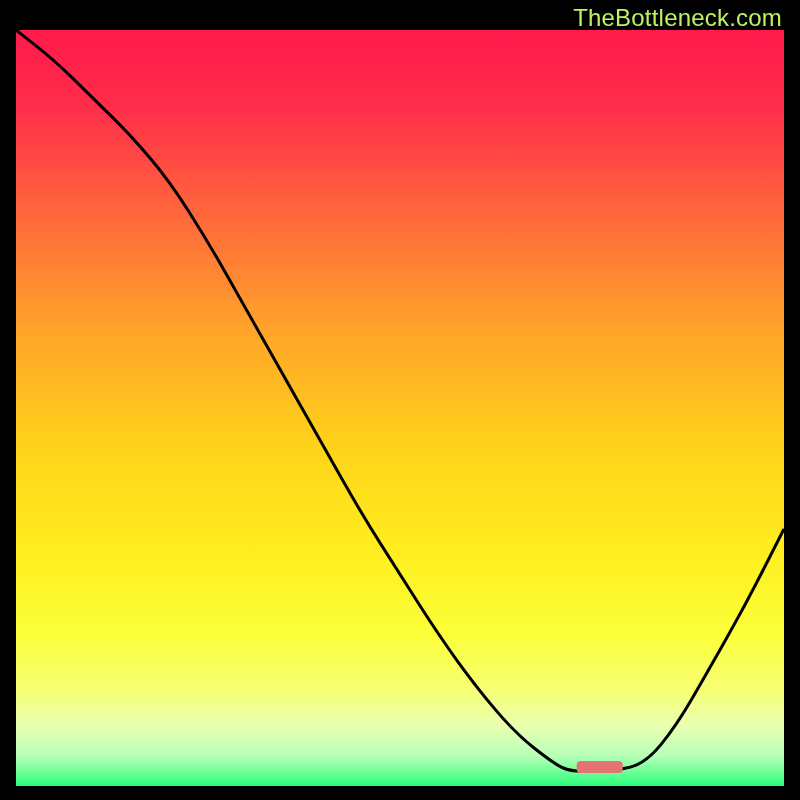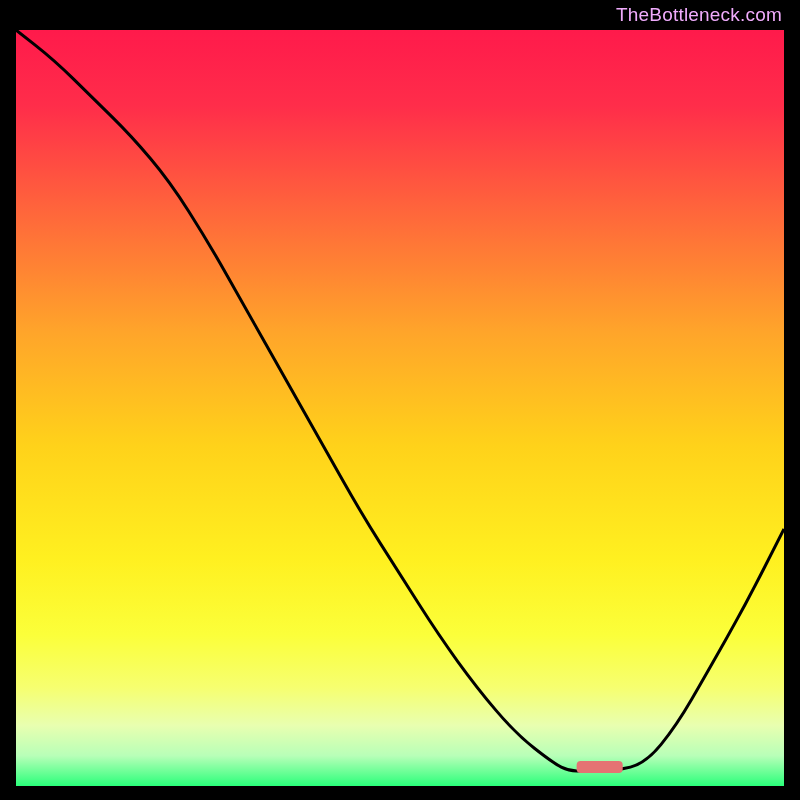--- a/index.html
+++ b/index.html
@@ -7,22 +7,22 @@
     width: 800px;
     height: 800px;
     background: #000;
     position: relative;
     font-family: Arial, Helvetica, sans-serif;
   }
   .attribution {
     position: absolute;
     top: 4px;
     right: 18px;
-    color: #f0abfc;
-    font-size: 19px;
+    color: #bef264;
+    font-size: 24px;
     font-weight: 400;
     letter-spacing: 0.2px;
   }
   .plot-frame {
     position: absolute;
     left: 16px;
     top: 30px;
     width: 768px;
     height: 756px;
     background: #000;

